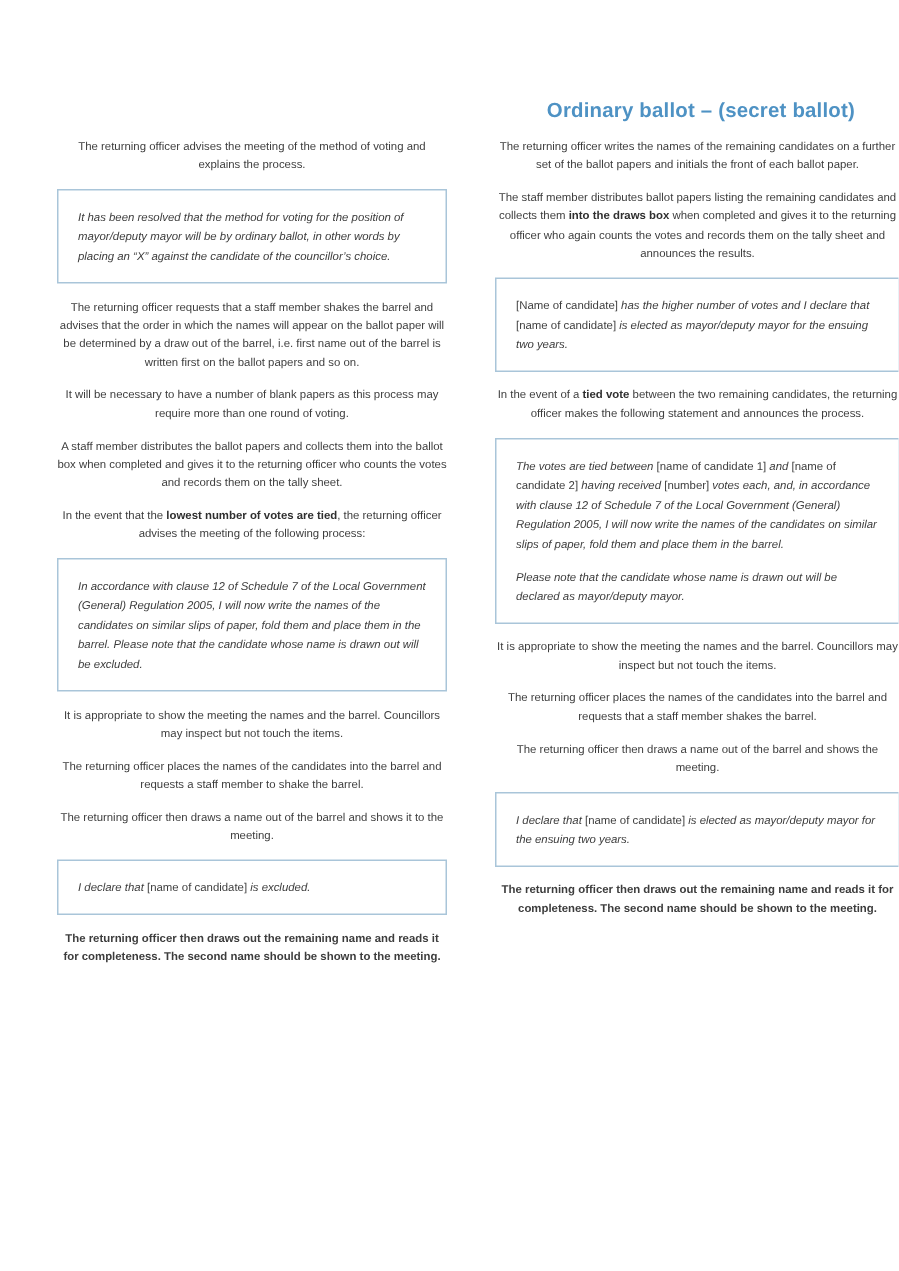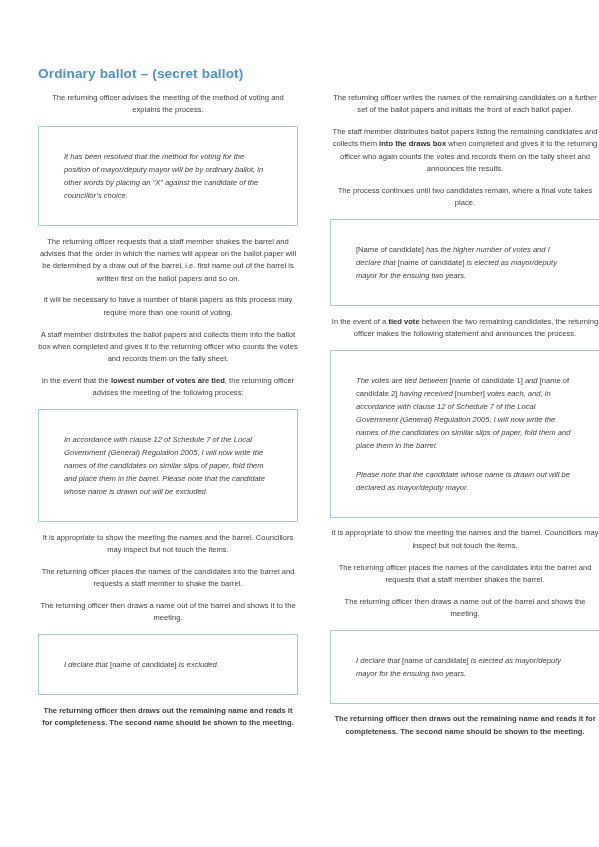--- a/index.html
+++ b/index.html
@@ -37,20 +37,21 @@
   .col.right { width: 270px; flex: 0 0 270px; }
 
   h1.doc-heading {
     font-size: 13.6px;
     font-weight: bold;
     color: #4e92c4;
     margin: 0 0 9px 0;
     padding: 0;
     line-height: 1.25;
     letter-spacing: 0.01em;
+    text-align: right;
   }
   p.para {
     font-size: 7.6px;
     line-height: 1.62;
     margin: 0 0 9.5px 0;
     padding: 0;
     color: #3d3d3d;
     text-align: center;
   }
   p.para:last-child { margin-bottom: 0; font-weight: bold; }
@@ -60,21 +61,21 @@
     border: 1px solid #a9c5d9;
     box-sizing: border-box;
     padding: 7px 9px 7px 9px;
     margin: 0 0 9.5px 0;
     background: #ffffff;
   }
   .quote p {
     font-size: 7.6px;
     line-height: 1.72;
     font-style: italic;
-    margin: 16px;
+    margin: 4px;
     color: #3d3d3d;
   }
   .quote p + p { margin-top: 9px; }
   .quote p .roman { font-style: normal; }
 </style>
 </head>
 <body>
 
 <div class="page">
   <h1 class="doc-heading">Ordinary ballot – (secret ballot)</h1>
@@ -96,21 +97,20 @@
         <p class="para">The returning officer places the names of the candidates into the barrel and requests a staff member to shake the barrel.</p>
         <p class="para">The returning officer then draws a name out of the barrel and shows it to the meeting.</p>
         <div class="quote">
           <p><span>I declare that </span><span class="roman">[name of candidate]</span><span> is excluded.</span></p>
         </div>
         <p class="para">The returning officer then draws out the remaining name and reads it for completeness. The second name should be shown to the meeting.</p>
       </div>
     <div class="col right" id="right-col">
         <p class="para">The returning officer writes the names of the remaining candidates on a further set of the ballot papers and initials the front of each ballot paper.</p>
         <p class="para"><span>The staff member distributes ballot papers listing the remaining candidates and collects them </span><b>into the draws box</b><span> when completed and gives it to the returning officer who again counts the votes and records them on the tally sheet and announces the results.</span></p>
-        <p class="para">The process continues until two candidates remain, where a final vote takes place.</p>
         <div class="quote">
           <p><span class="roman">[Name of candidate]</span><span> has the higher number of votes and I declare that </span><span class="roman">[name of candidate]</span><span> is elected as mayor/deputy mayor for the ensuing two years.</span></p>
         </div>
         <p class="para"><span>In the event of a </span><b>tied vote</b><span> between the two remaining candidates, the returning officer makes the following statement and announces the process.</span></p>
         <div class="quote">
           <p><span>The votes are tied between </span><span class="roman">[name of candidate 1]</span><span> and </span><span class="roman">[name of candidate 2]</span><span> having received </span><span class="roman">[number]</span><span> votes each, and, in accordance with clause 12 of Schedule 7 of the Local Government (General) Regulation 2005, I will now write the names of the candidates on similar slips of paper, fold them and place them in the barrel.</span></p>
           <p><span>Please note that the candidate whose name is drawn out will be declared as mayor/deputy mayor.</span></p>
         </div>
         <p class="para">It is appropriate to show the meeting the names and the barrel. Councillors may inspect but not touch the items.</p>
         <p class="para">The returning officer places the names of the candidates into the barrel and requests that a staff member shakes the barrel.</p>

